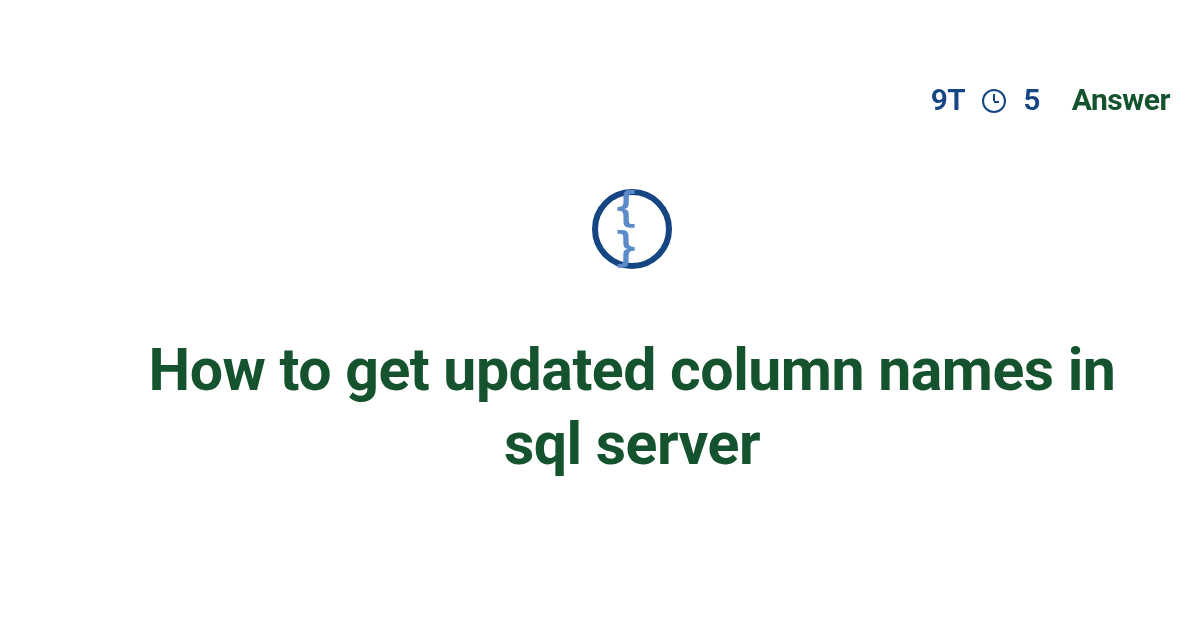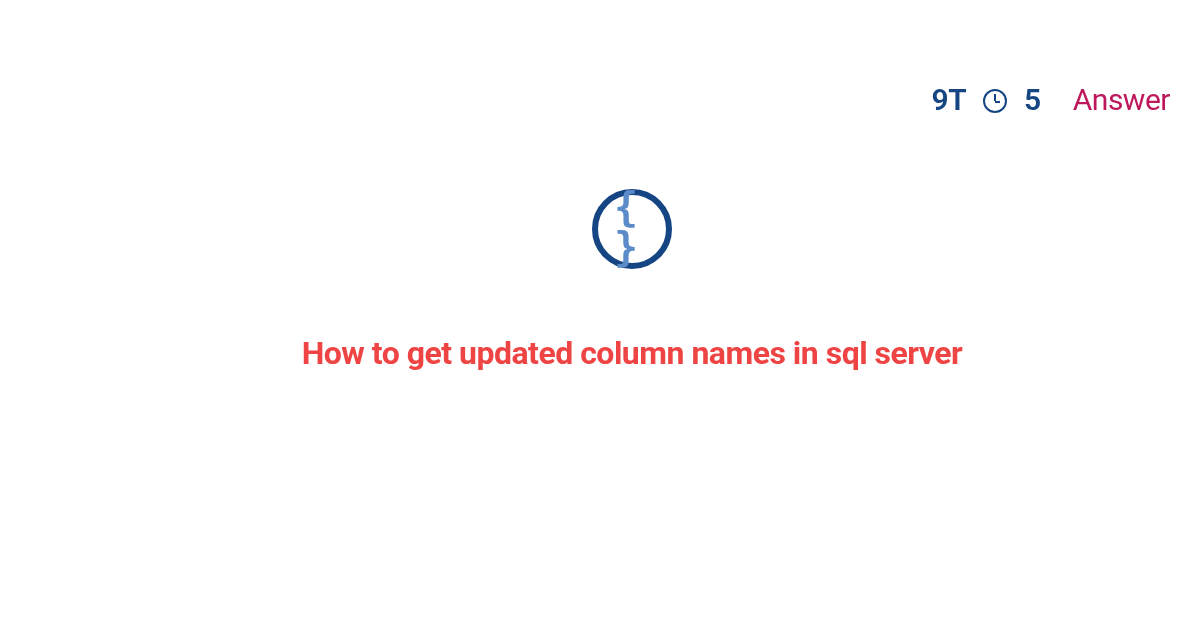--- a/index.html
+++ b/index.html
@@ -57,22 +57,22 @@
       width: 5px;
       height: 2px;
       background: #154582;
       top: 10px;
       left: 50%;
     }
     .logo-5 {
       color: #154582;
     }
     .logo-answer {
-      color: #be185d;
-      font-weight: 400;
+      color: #14532d;
+      font-weight: 700;
       text-align: center;
     }
     .center-content {
       position: absolute;
       top: 125px;
       left: 0;
       right: 0;
       display: flex;
       flex-direction: column;
       align-items: center;
@@ -90,23 +90,23 @@
     .code-icon-braces {
       font-size: 40px;
       font-weight: 700;
       color: #5b8bc9;
       font-family: Consolas, Monaco, monospace;
       letter-spacing: -4px;
       line-height: 1;
       transform: translateY(-2px);
     }
     .title {
-      font-size: 32px;
+      font-size: 59px;
       font-weight: 700;
-      color: #ef4444;
+      color: #14532d;
       text-align: center;
       max-width: 1000px;
       line-height: 1.25;
       letter-spacing: -0.5px;
     }
     .bottom-bar {
       position: absolute;
       bottom: 0;
       left: 0;
       right: 0;

